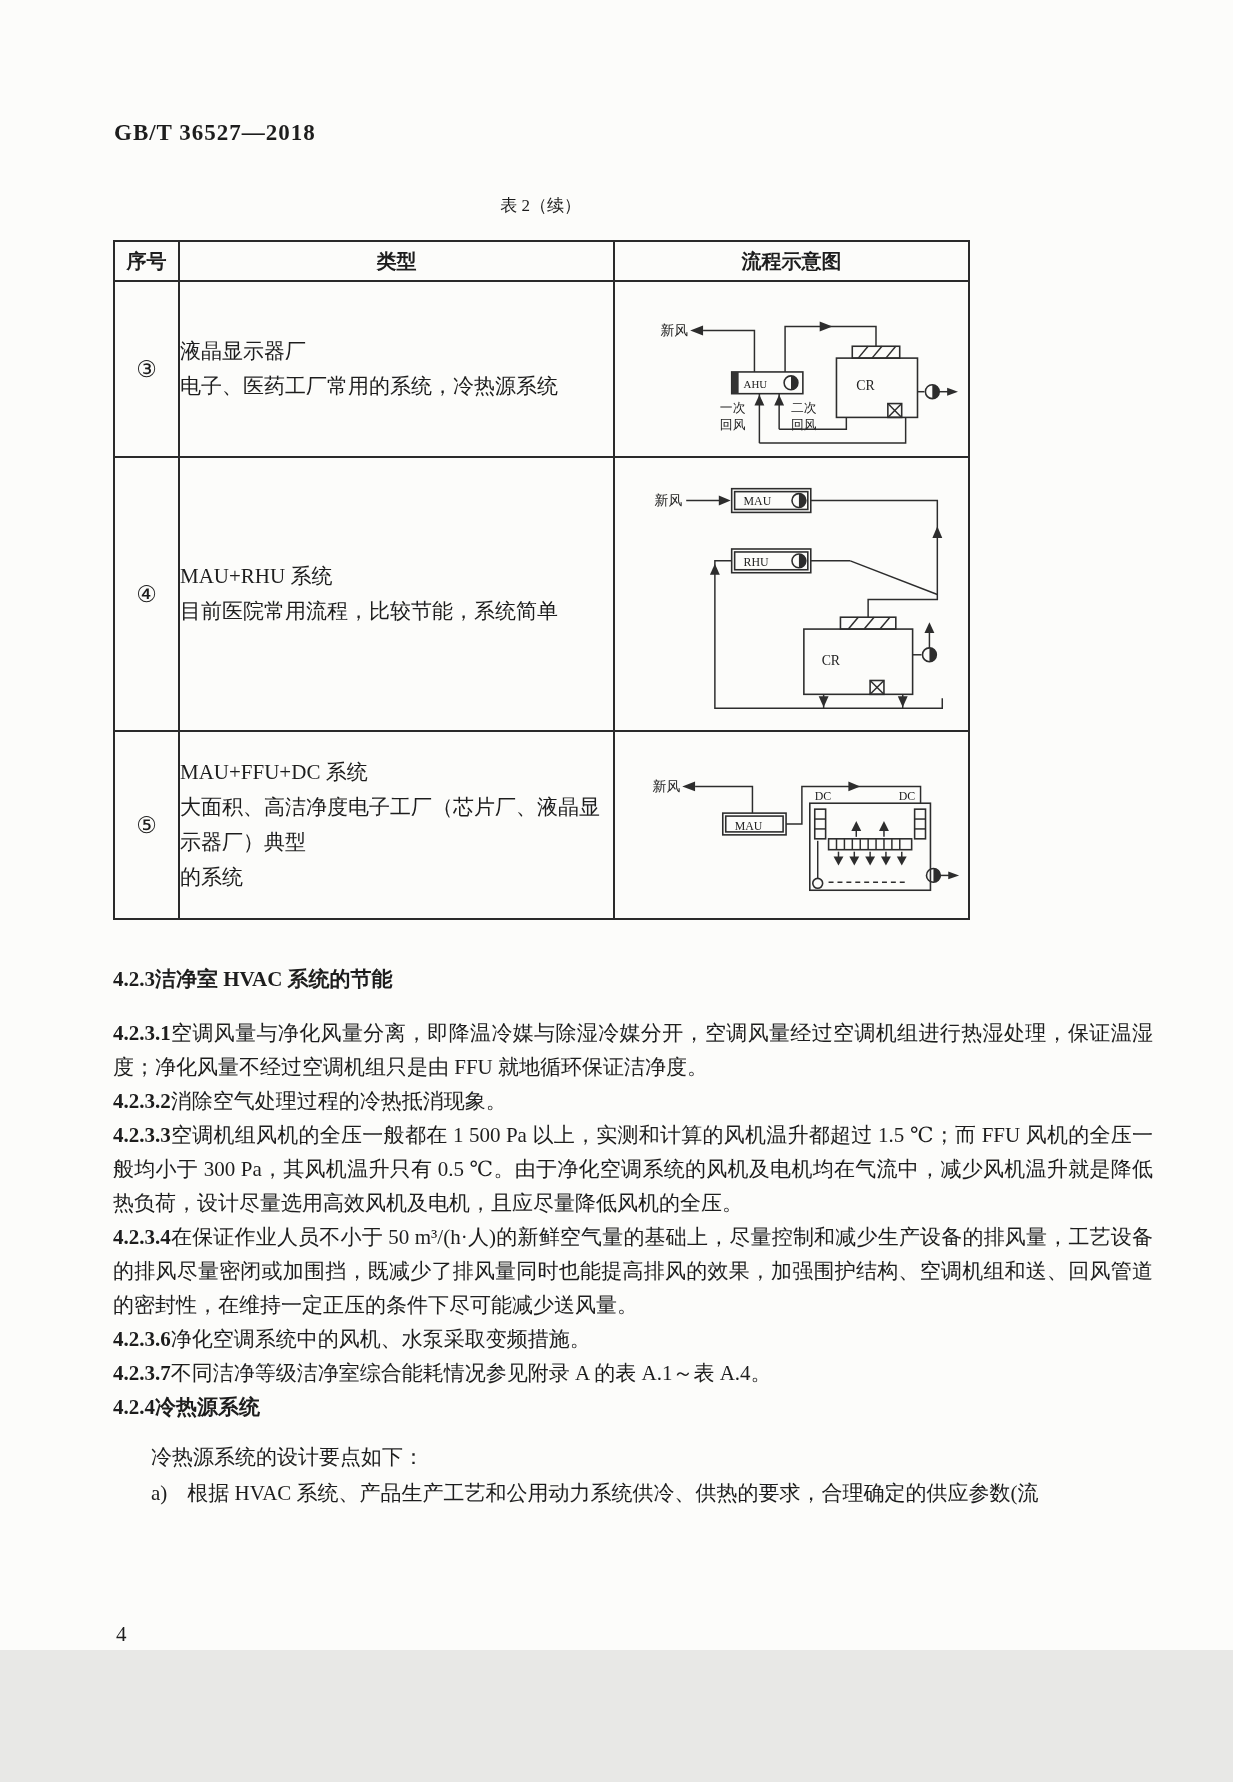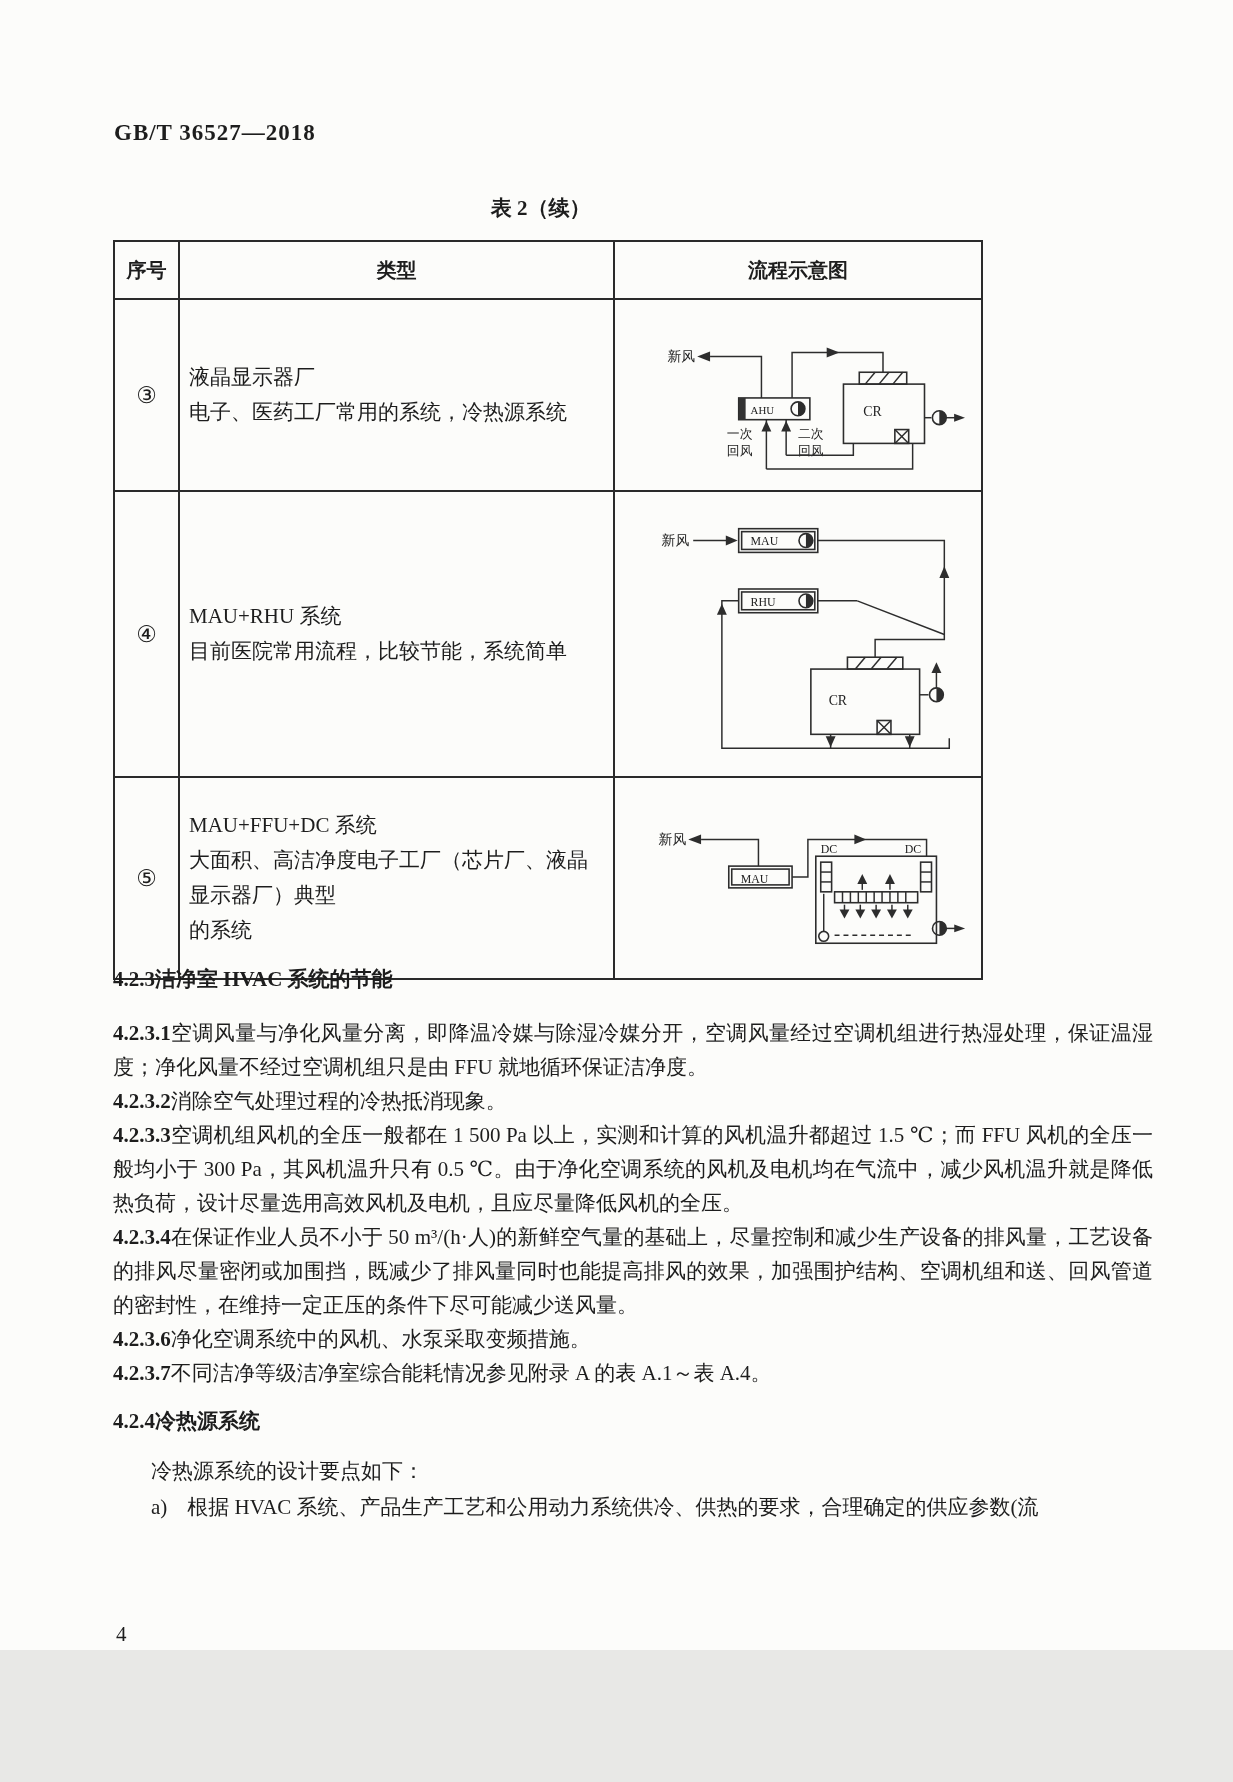--- a/index.html
+++ b/index.html
@@ -2,38 +2,38 @@
 <html><head>
 <meta charset="utf-8">
 <style>
   html,body { margin:0; padding:0; }
   body { width:1233px; height:1782px; background:#e8e8e6; }
   .page {
     position:relative; width:1233px; height:1650px; background:#fcfcfa;
     font-family:"Liberation Serif","DejaVu Serif",serif; color:#1d1d1d; overflow:hidden;
   }
   .doc-code { position:absolute; left:114px; top:120px; font-size:23px; font-weight:bold; letter-spacing:1px; }
-  .table-title { position:absolute; left:113px; top:194px; width:855px; text-align:center; font-size:21px; font-weight:bold; }
+  .table-title { position:absolute; left:113px; top:194px; width:855px; text-align:center; font-size:17px; font-weight:normal; }
 
   table.gbtable { position:absolute; left:113px; top:240px; border-collapse:collapse; table-layout:fixed; }
-  table.gbtable td { border:2px solid #2a2a2a; padding:9px; vertical-align:middle; }
+  table.gbtable td { border:2px solid #2a2a2a; padding:0; vertical-align:middle; }
   tr.hdr td { height:38px; text-align:center; font-weight:bold; font-size:20px; border-bottom:2px solid #2a2a2a; }
   td.no-cell { text-align:center; font-size:23px; }
   td.type-cell { padding-left:30px; padding-right:10px; font-size:21px; line-height:35px; }
   td.diagram-cell { text-align:center; }
   svg text { font-family:"Liberation Serif","DejaVu Serif",serif; fill:#222; }
   svg .ln { stroke:#2d2d2d; stroke-width:1.5; fill:none; }
   svg .bx { stroke:#2d2d2d; stroke-width:1.6; fill:none; }
   svg .ah { fill:#2d2d2d; stroke:none; }
 
   .textblock { position:absolute; left:113px; top:962px; width:1040px; font-size:21px; line-height:34px; text-align:justify; }
   .textblock p { margin:0; }
   .sec-head { font-weight:bold; }
   #h423 { margin-bottom:20px; }
-  #h424 { margin-top:14px; margin-bottom:16px; }
+  #h424 { margin-bottom:16px; }
   .clause .num { font-weight:bold; margin-right:0; white-space:nowrap; }
   .intro { padding-left:38px; }
   .list-item { padding-left:38px; margin-top:2px !important; }
   .list-item .lbl { margin-right:20px; }
   .page-num { position:absolute; left:116px; top:1622px; font-size:21px; }
 </style>
 </head>
 <body>
 
 <div class="page">

